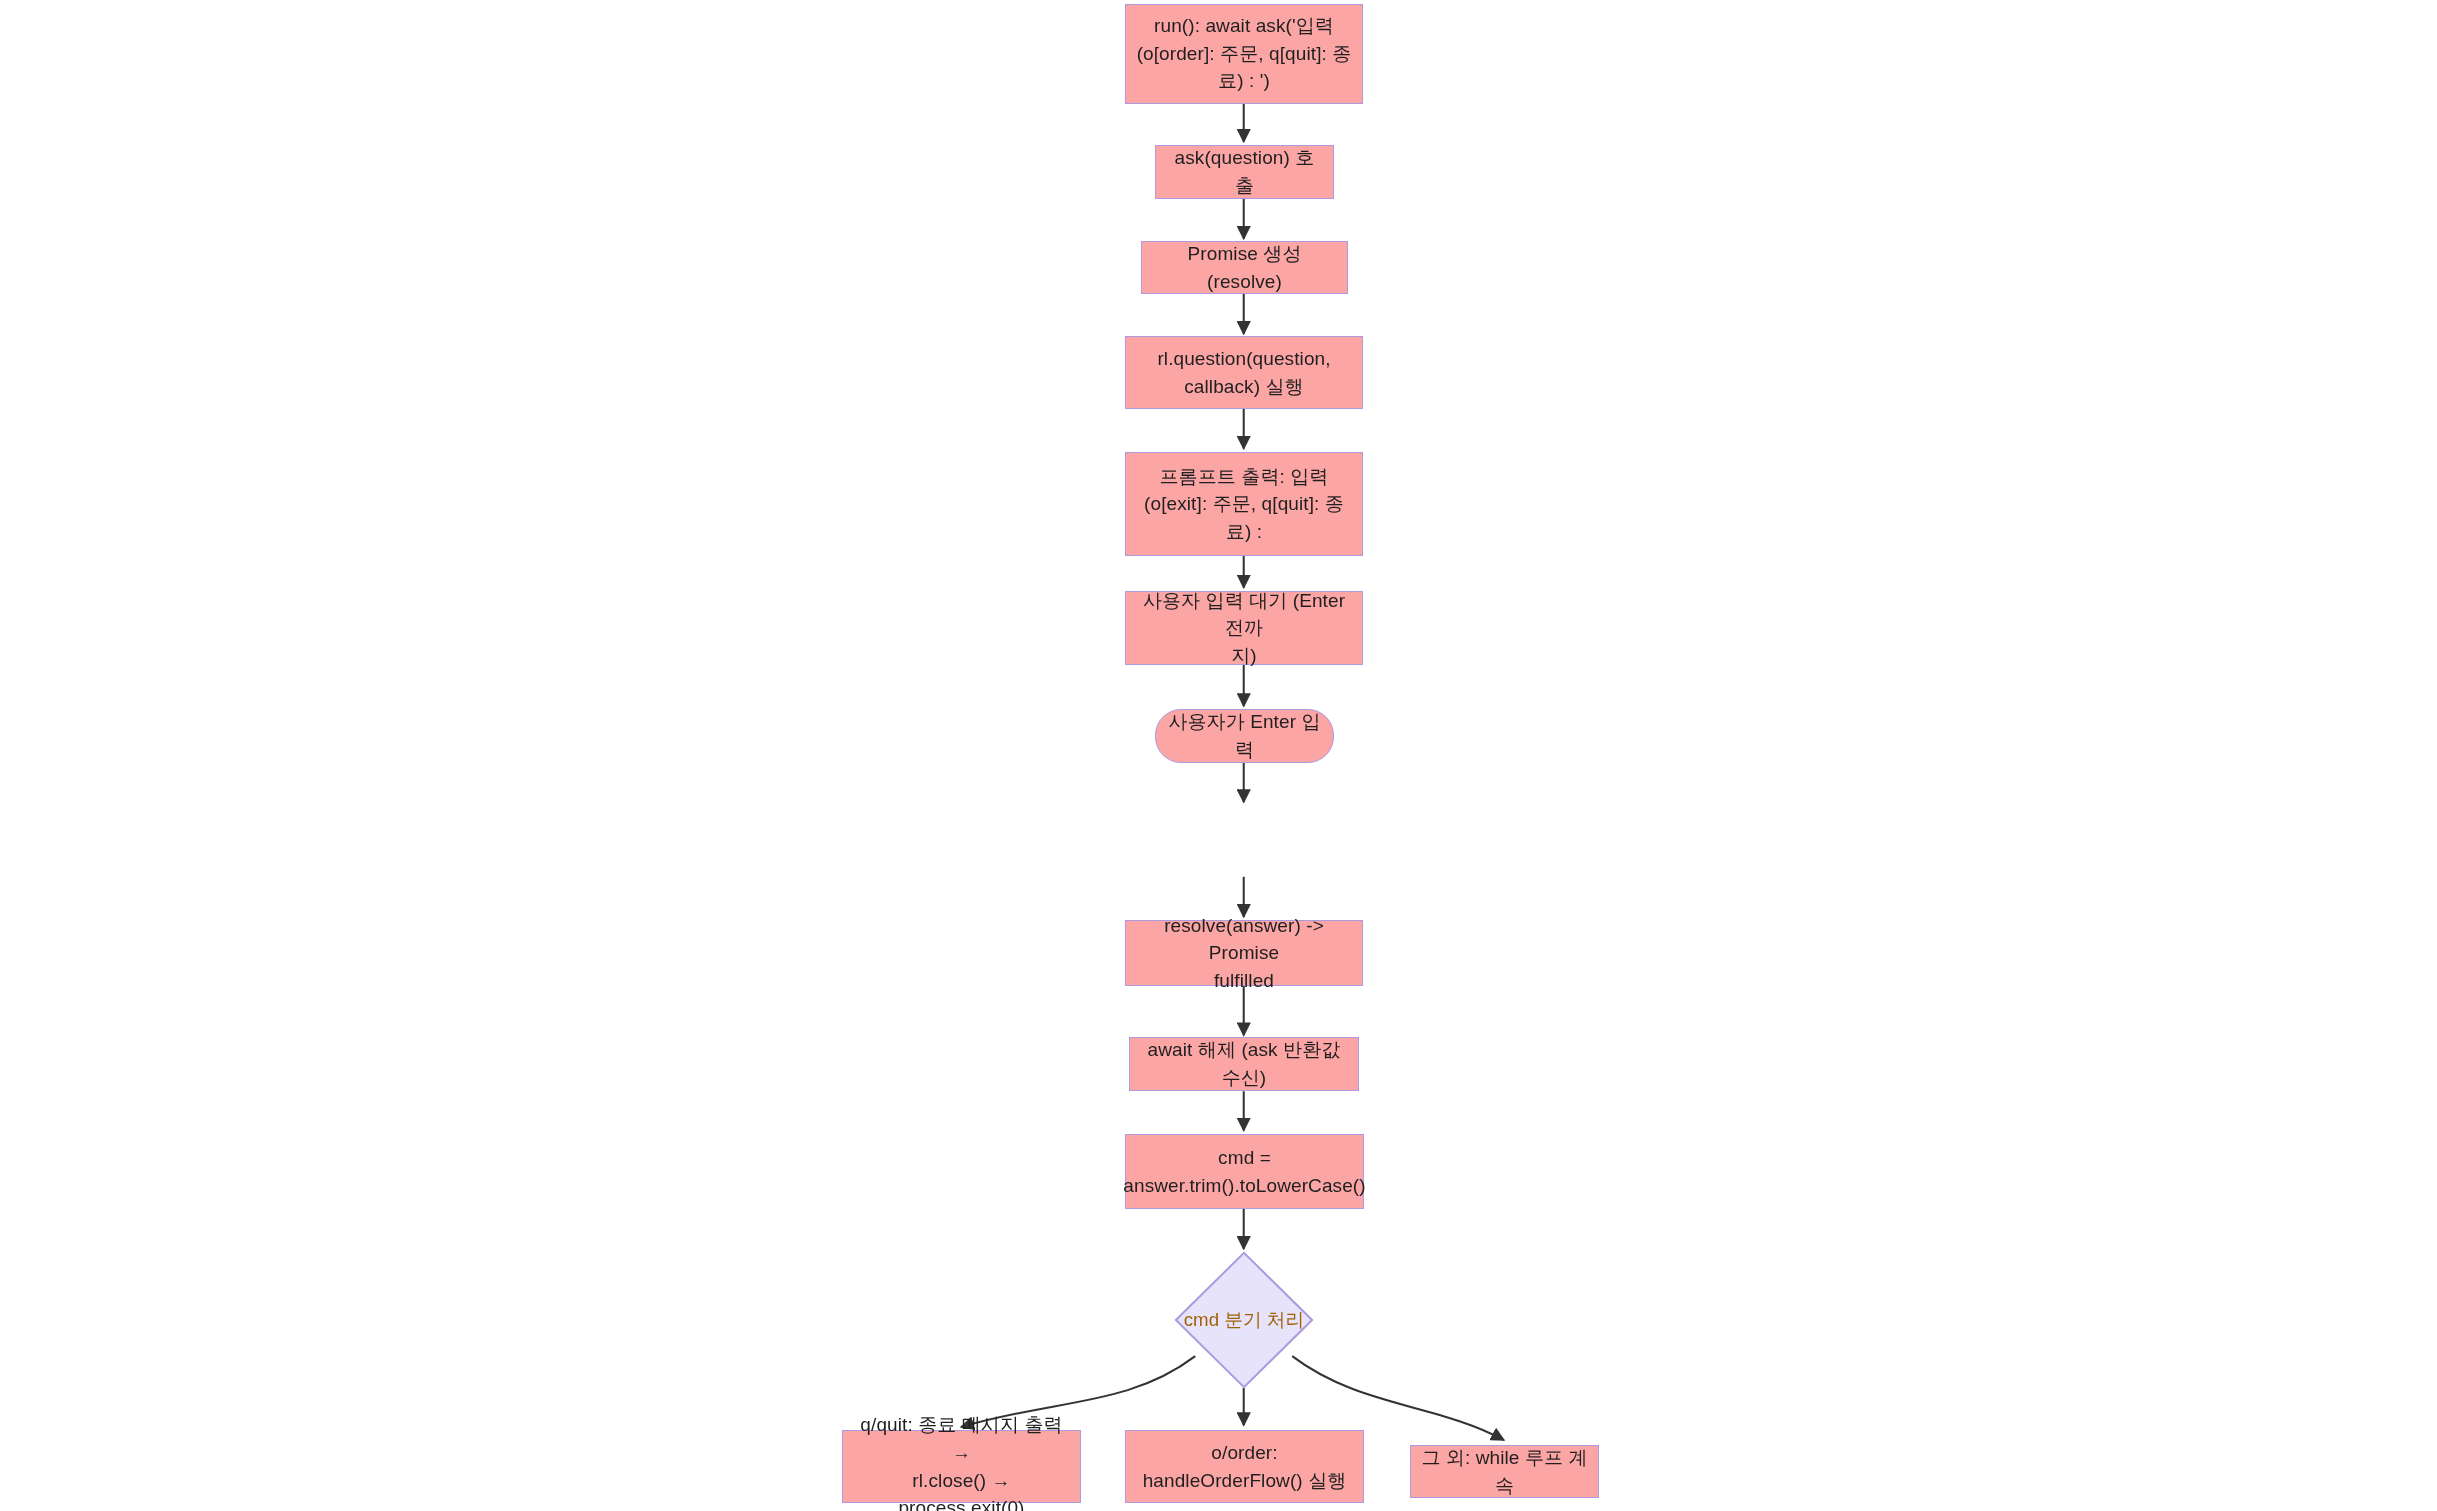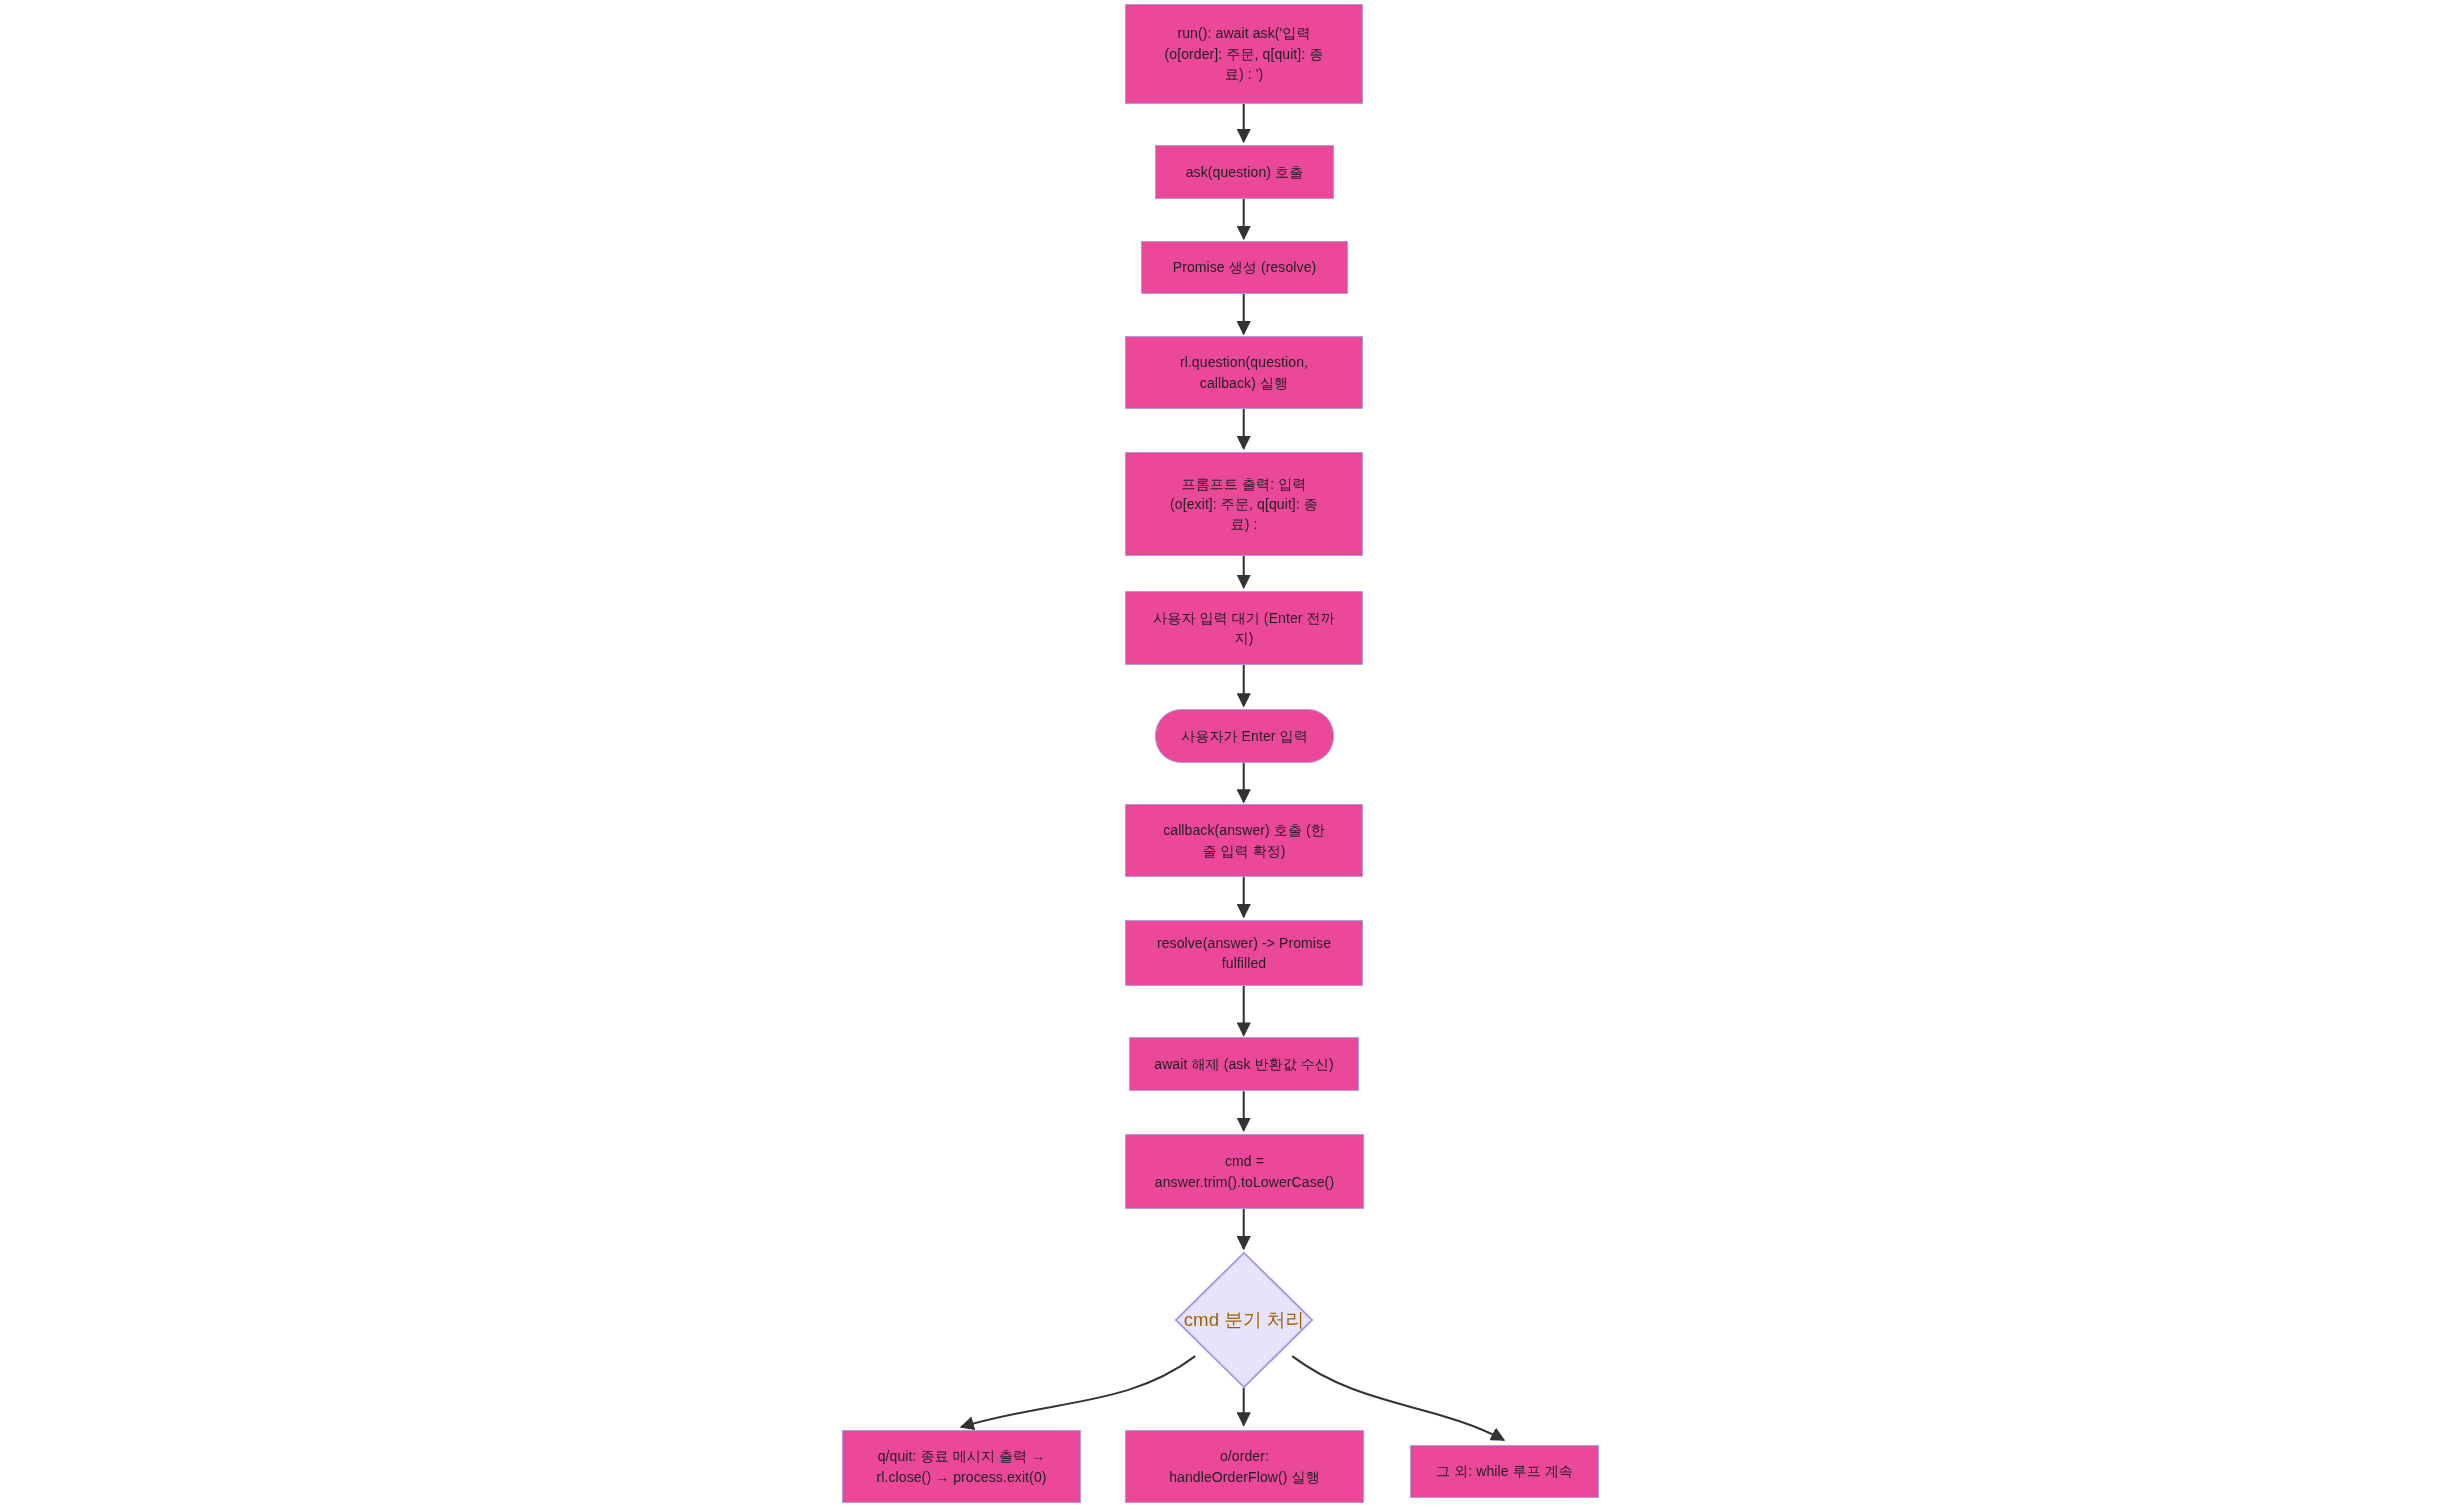--- a/index.html
+++ b/index.html
@@ -22,28 +22,28 @@
     position: absolute;
     left: 0;
     top: 0;
     width: 2438px;
     height: 1511px;
     pointer-events: none;
   }
   .node {
     position: absolute;
     box-sizing: border-box;
-    background: #ec4899;
+    background: #fca5a5;
     border: 1.9px solid #ae9ae0;
     color: #1f1f20;
     display: flex;
     align-items: center;
     justify-content: center;
     text-align: center;
-    font-size: 14px;
+    font-size: 19px;
     line-height: 1.45;
     padding: 5.6px 9.3px;
     white-space: pre-line;
     letter-spacing: 0.1px;
   }
   .diamond-wrap {
     position: absolute;
     display: flex;
     align-items: center;
     justify-content: center;
@@ -120,24 +120,20 @@
 
   <div class="node" style="left:1125px; top:591px; width:238px; height:74px;">
     <span>사용자 입력 대기 (Enter 전까
 지)</span>
   </div>
 
   <div class="node" style="left:1155px; top:709px; width:179px; height:54px;border-radius:26px;">
     <span>사용자가 Enter 입력</span>
   </div>
 
-  <div class="node" style="left:1125px; top:804px; width:238px; height:73px;">
-    <span>callback(answer) 호출 (한
-줄 입력 확정)</span>
-  </div>
 
   <div class="node" style="left:1125px; top:920px; width:238px; height:66px;">
     <span>resolve(answer) -&gt; Promise
 fulfilled</span>
   </div>
 
   <div class="node" style="left:1129px; top:1037px; width:230px; height:54px;">
     <span>await 해제 (ask 반환값 수신)</span>
   </div>
 

